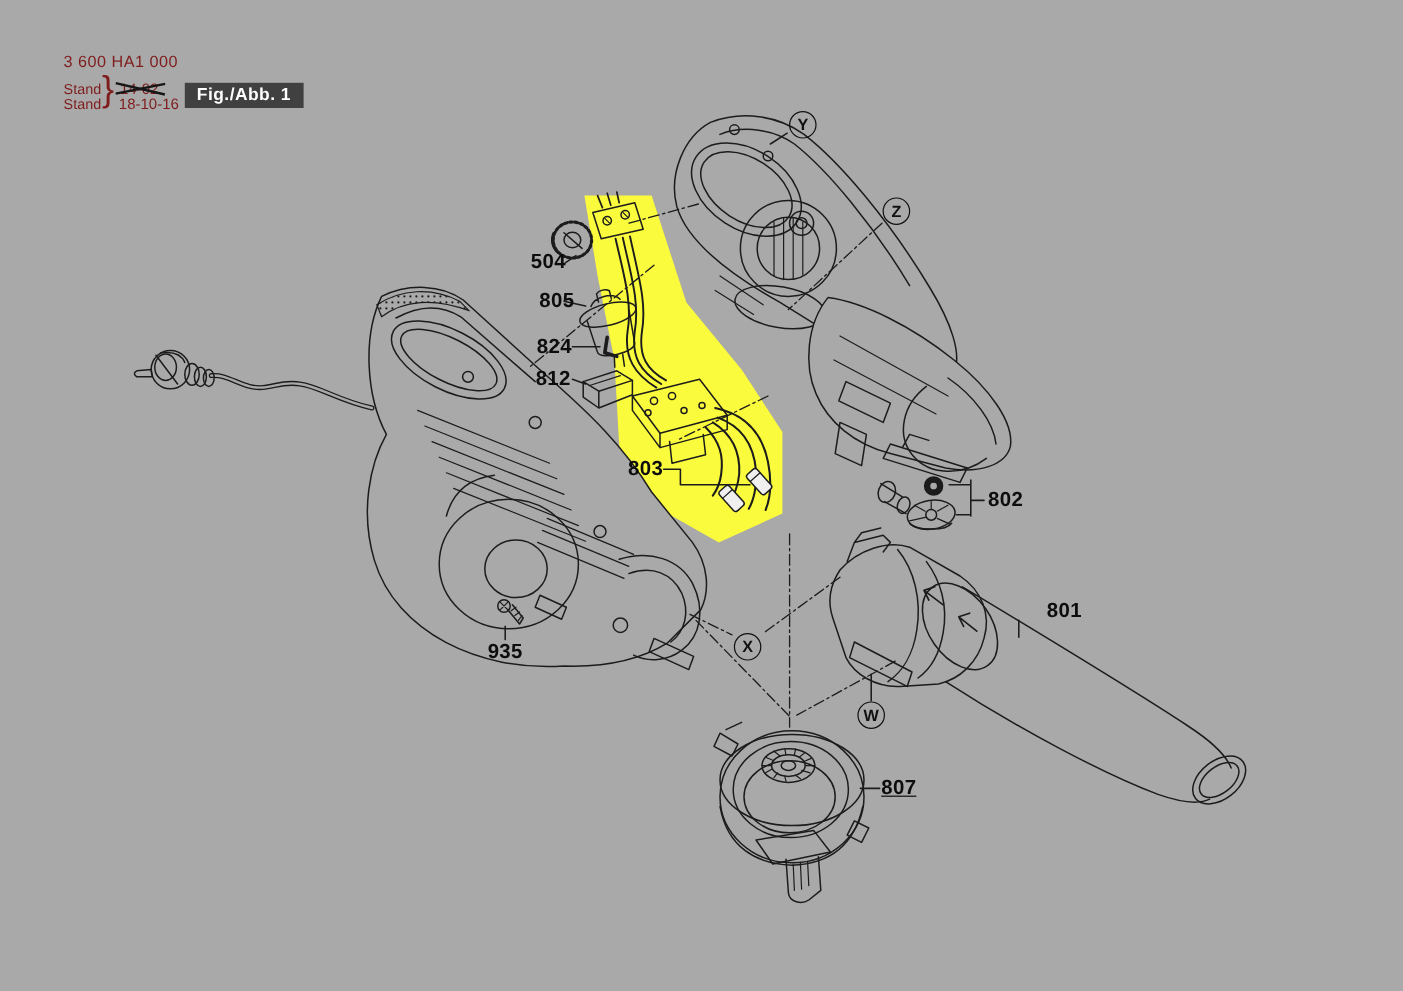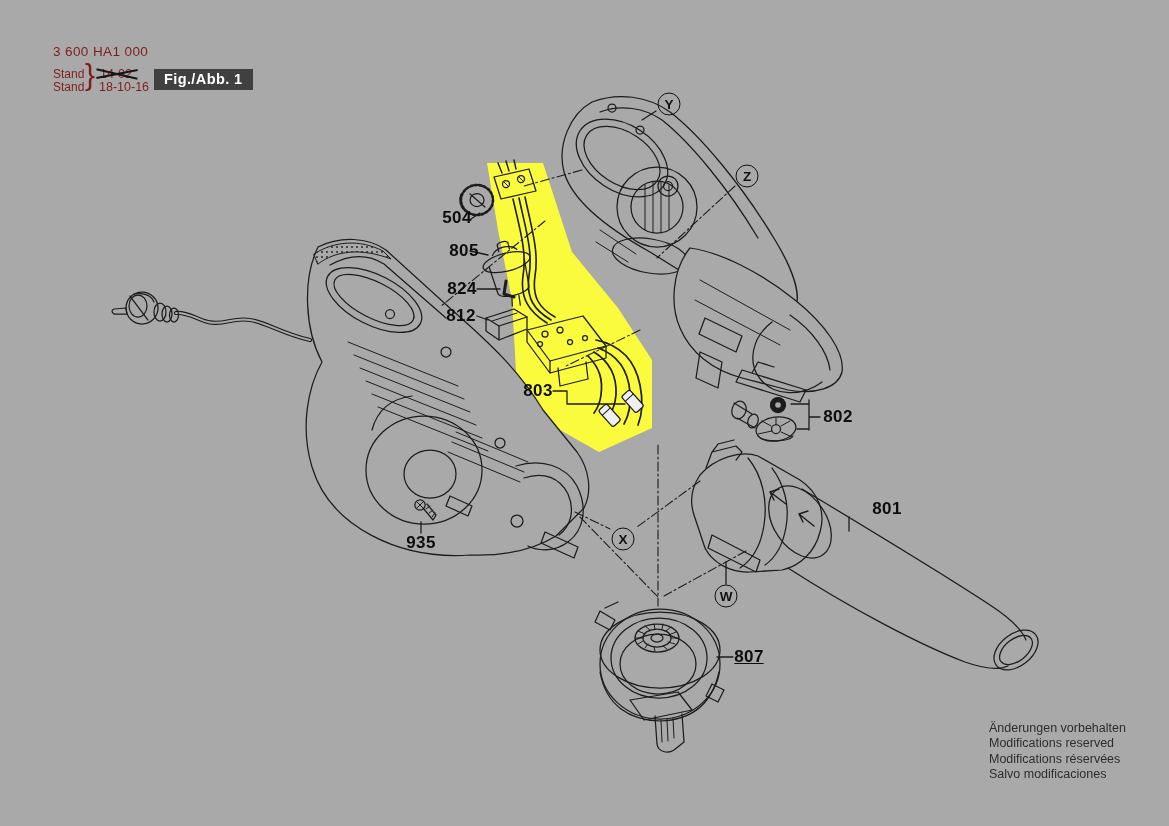--- a/index.html
+++ b/index.html
@@ -292,19 +292,13 @@
       <div class="plabel" style="left: 421px; top: 543px;">935</div>
       <div class="plabel" style="left: 462px; top: 289px;">824</div>
     </div>
   <div id="letters">
       <div class="rletter" style="left: 726px; top: 596px;">W</div>
       <div class="rletter" style="left: 623px; top: 539px;">X</div>
       <div class="rletter" style="left: 669px; top: 104px;">Y</div>
       <div class="rletter" style="left: 747px; top: 176px;">Z</div>
     </div>
 
-  <div class="footer">
-    <div>Änderungen vorbehalten</div>
-    <div>Modifications reserved</div>
-    <div>Modifications réservées</div>
-    <div>Salvo modificaciones</div>
-  </div>
 </div>
 
 </body></html>

